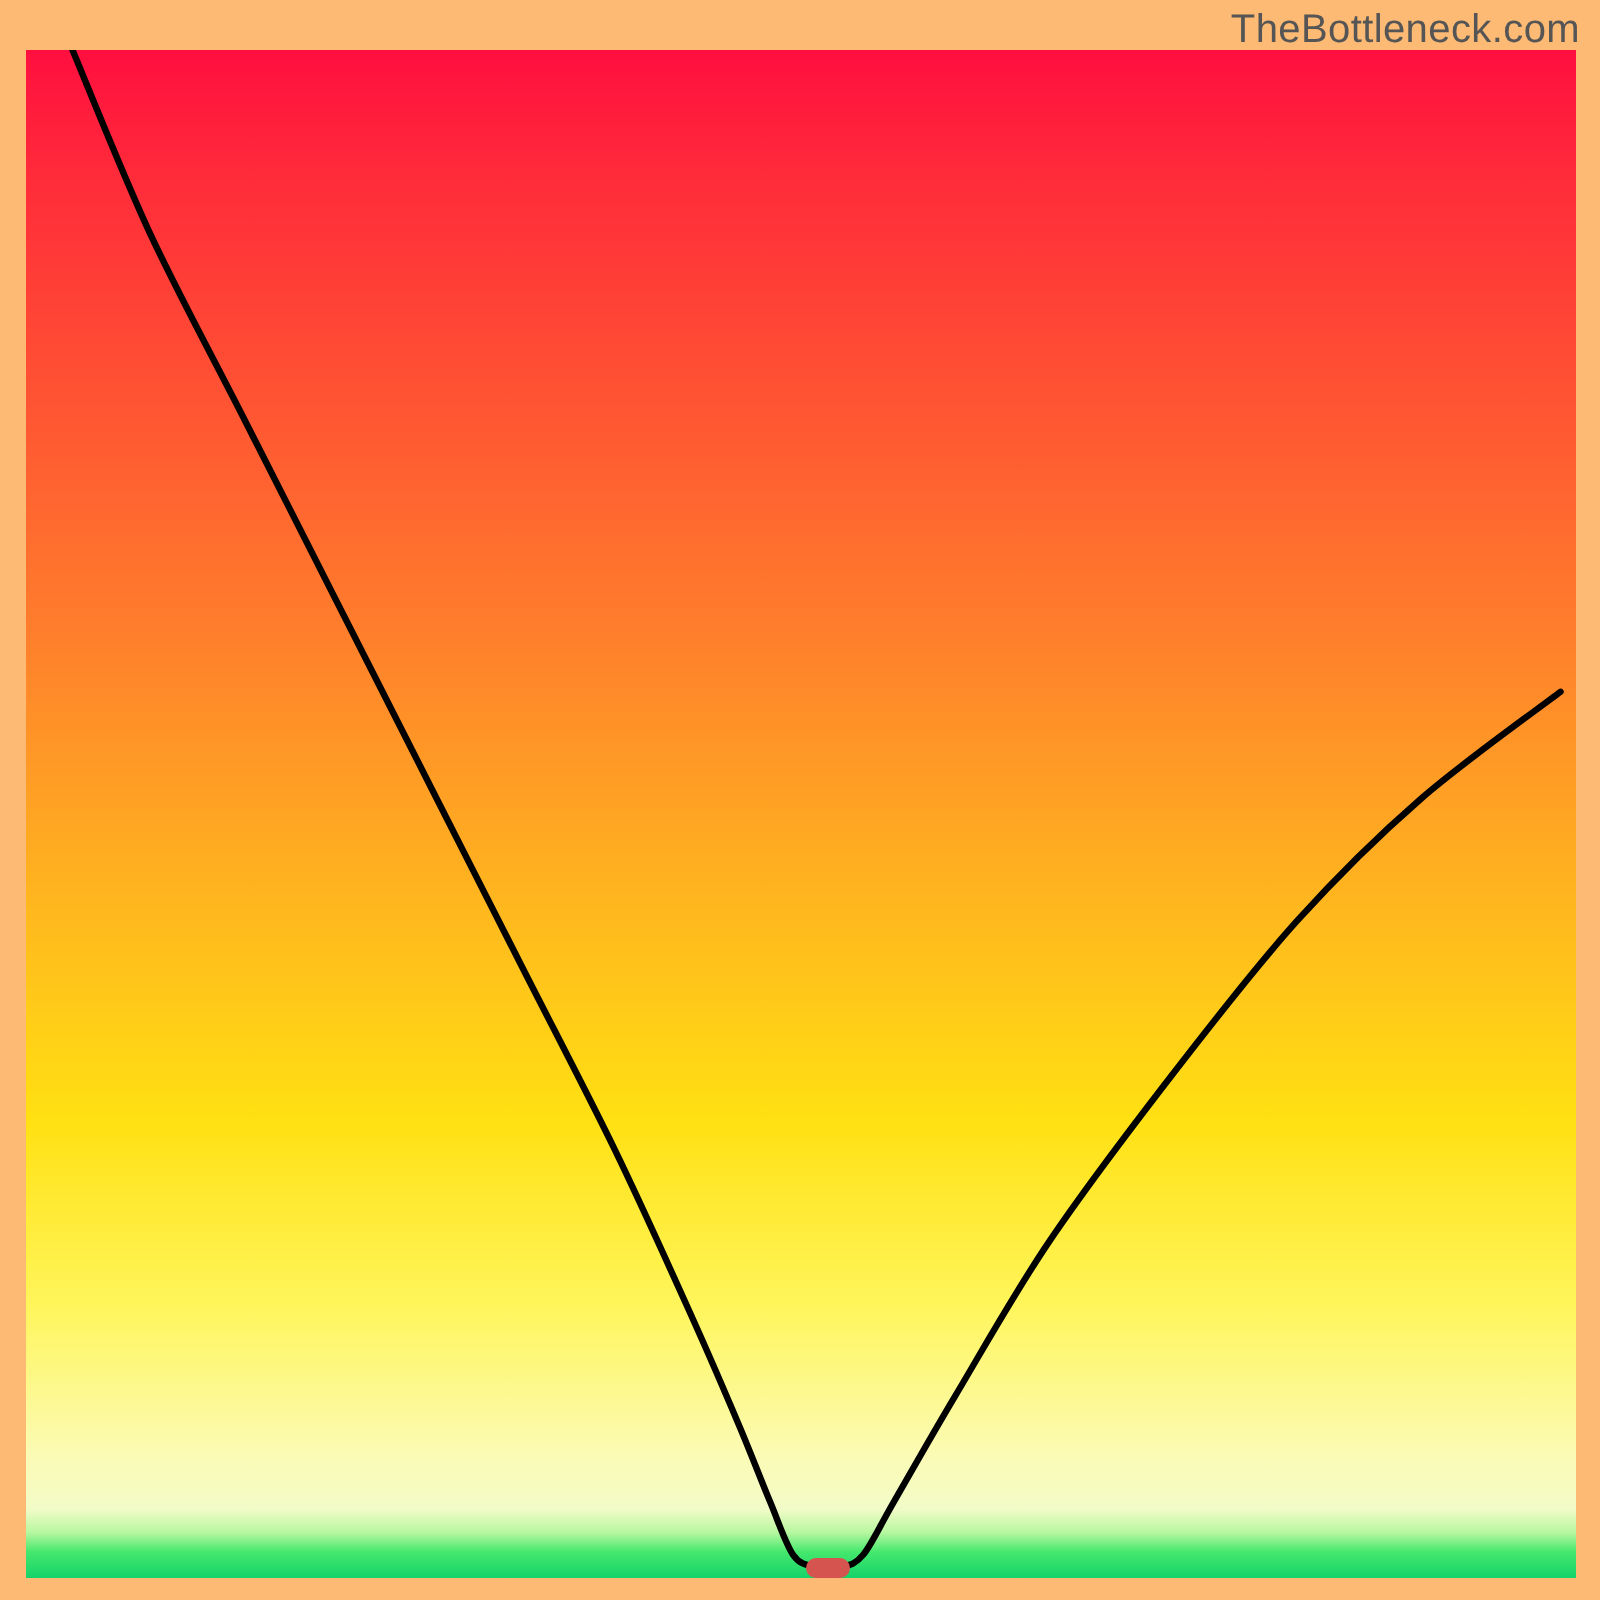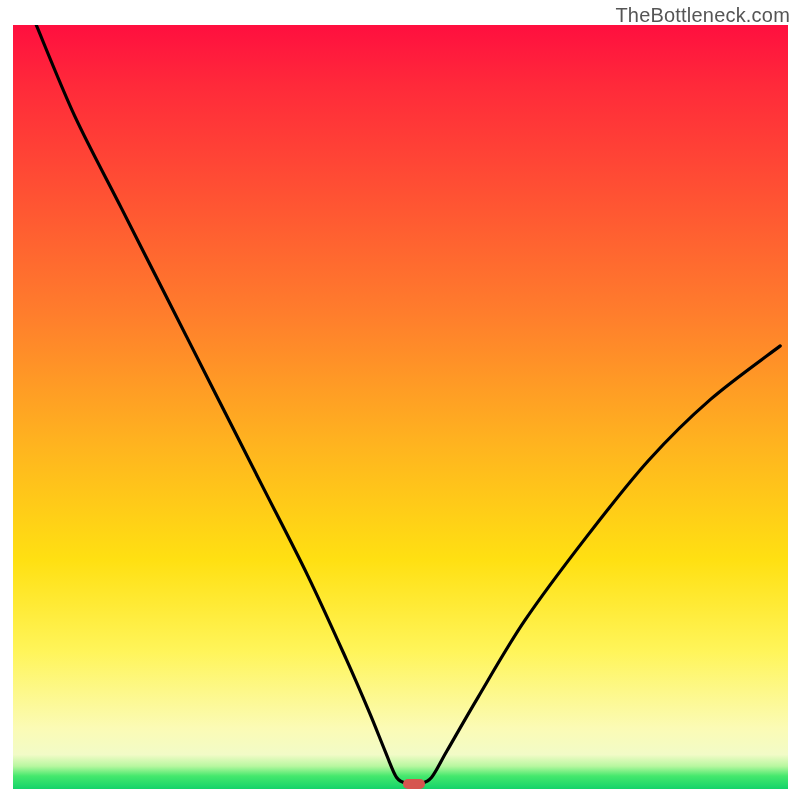--- a/index.html
+++ b/index.html
@@ -8,21 +8,21 @@
     width: 800px;
     height: 800px;
     background: #000;
     overflow: hidden;
     font-family: Arial, Helvetica, sans-serif;
   }
   .frame {
     position: relative;
     width: 800px;
     height: 800px;
-    background: #ffffff;
+    background: #fdba74;
   }
   .watermark {
     position: absolute;
     top: 4px;
     right: 10px;
     color: #555555;
     font-size: 20px;
     letter-spacing: 0.2px;
     z-index: 30;
   }

